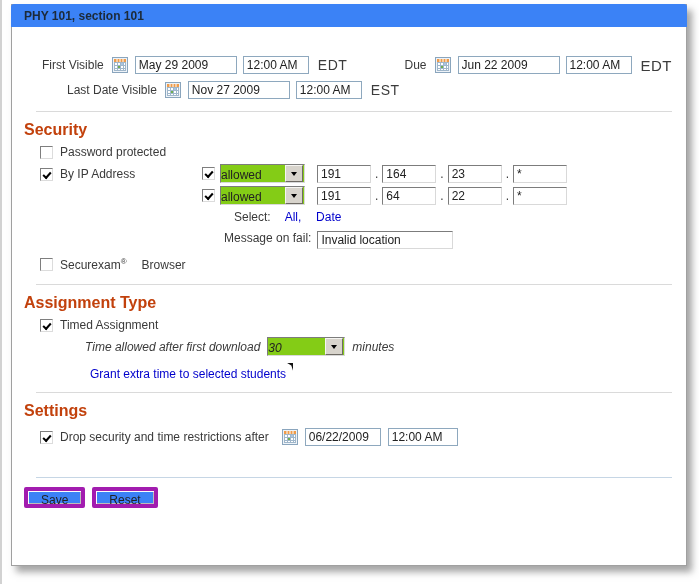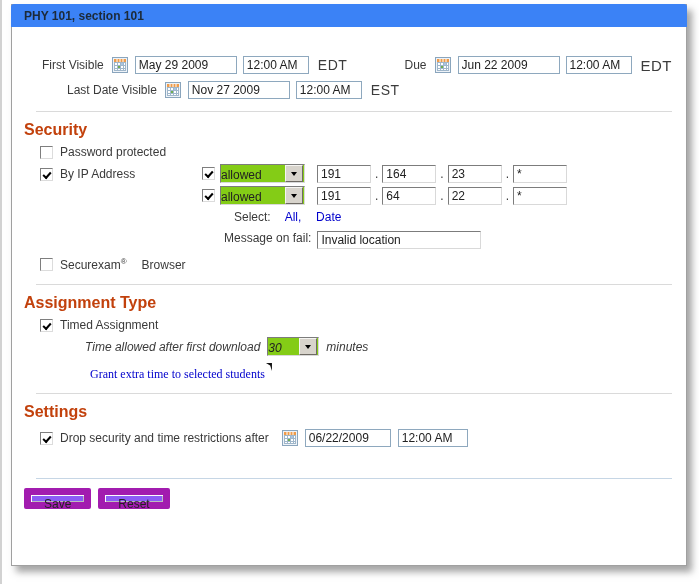--- a/index.html
+++ b/index.html
@@ -47,37 +47,37 @@
       border-color:#f6f5f2 #6e6a63 #6e6a63 #f6f5f2;display:flex;align-items:center;
       justify-content:center;margin-right:1px;flex:none;}
   .ws-arrow{width:0;height:0;border-left:3px solid transparent;border-right:3px solid transparent;
       border-top:4px solid #000;}
   .ip-row .win-select{width:85px;margin:0 12px 0 5px;}
   .oct{width:54px;}
   .dot{margin:0 4px;color:#3a3a3a;}
   .select-line{margin:5px 0 0 32px;}
   .add-line{margin:6px 0 0 20px;}
   .msg-line{display:flex;align-items:flex-start;margin:7px 0 0 22px;}
-  .msg-input{width:164px;margin-left:6px;}
+  .msg-input{width:136px;margin-left:6px;}
   .lnk{color:#0000cc;cursor:pointer;text-decoration:none;}
   .sep{color:#0000cc;margin:0 5px;}
   .gap{display:inline-block;width:8px;}
   .flyout{display:inline-block;width:6px;height:8px;background:#111;
       clip-path:polygon(0 0,100% 0,100% 100%,70% 30%);vertical-align:7px;margin-left:1px;}
   .ta-line{display:flex;align-items:center;margin:5px 0 0 61px;font-style:italic;}
-  .ta-line .win-select{width:52px;margin-left:7px;}
+  .ta-line .win-select{width:78px;margin-left:7px;}
   .min-lbl{margin-left:7px;}
-  .grant-line{margin:7px 0 0 66px;font-family:Liberation Serif, serif;}
+  .grant-line{margin:7px 0 0 66px;}
   .drop-row{margin-top:8px;}
   .drop-row .cal{margin-left:13px;}
-  .set-date{width:86px;margin-left:0;}
+  .set-date{width:76px;margin-left:0;}
   .set-time{width:70px;margin-left:7px;}
   .btn-row{display:flex;margin:9px 0 0 0;}
-  .btn{font-family:"Liberation Sans",sans-serif;font-size:12px;color:#222;background:#8b5cf6;
-      border:7px solid #a21caf;border-radius:2px;box-shadow:inset 1px 1px 0 #fdfdfd,inset -1px -1px 0 #bdbdbd;
+  .btn{font-family:"Liberation Sans",sans-serif;font-size:12px;color:#222;background:#3b82f6;
+      border:4px solid #a21caf;border-radius:2px;box-shadow:inset 1px 1px 0 #fdfdfd,inset -1px -1px 0 #bdbdbd;
       padding:2px 13px;height:21px;margin-right:7px;cursor:pointer;}
 </style>
 </head>
 <body>
 
 <div class="page">
   <div class="left-edge"></div>
   <div class="panel">
 
     <div class="titlebar">

